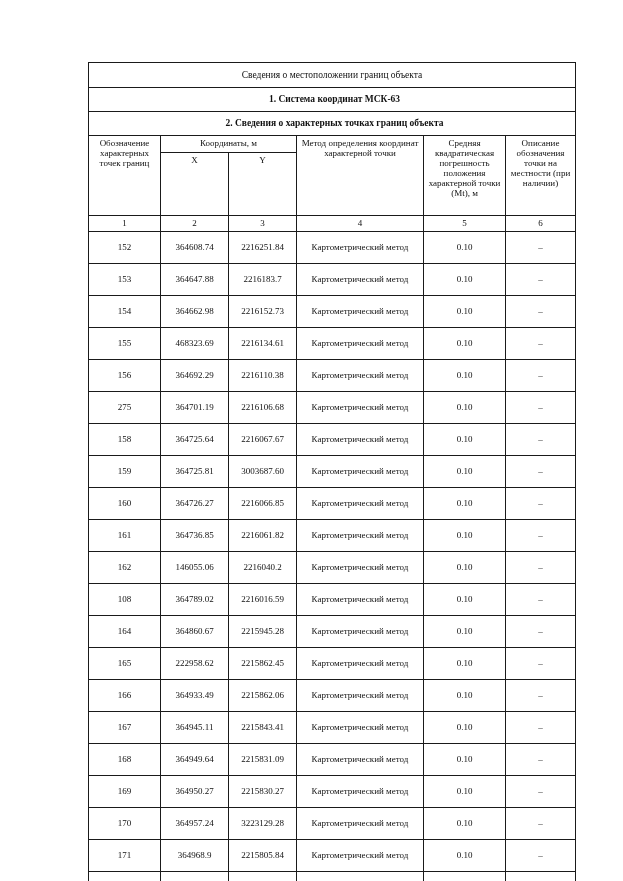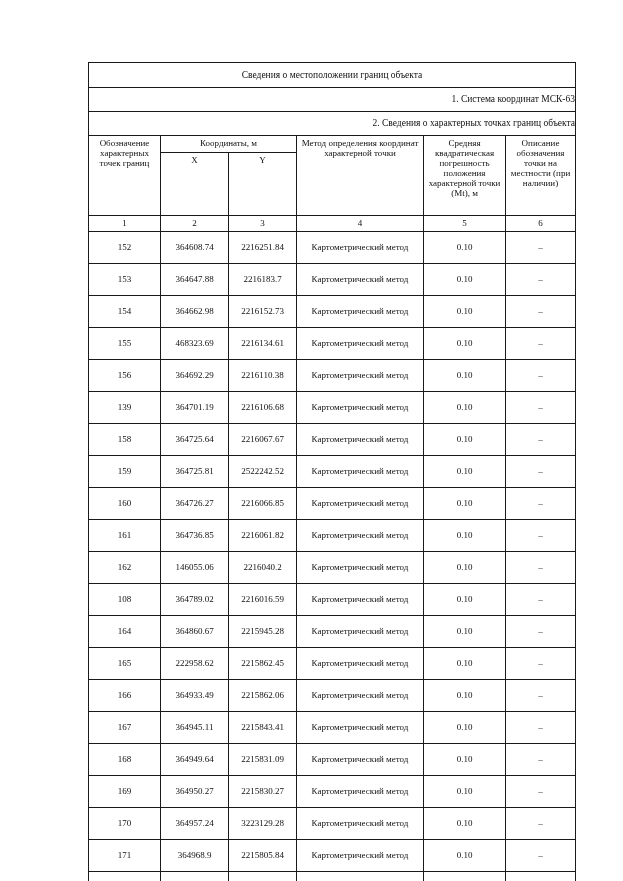--- a/index.html
+++ b/index.html
@@ -47,23 +47,24 @@
     font-weight: normal;
   }
   .title-row td {
     height: 20px;
     text-align: center;
     font-size: 9.5px;
     padding: 2px 0;
   }
   .section-row td {
     height: 19px;
-    text-align: right;
+    text-align: center;
     padding: 2px 0 2px 5px;
     font-size: 9.5px;
+    font-weight: bold;
   }
   .hdr td {
     text-align: center;
     padding: 2px 0;
     font-size: 9px;
     vertical-align: top;
   }
   .hdr-coord {
     text-align: center;
     font-size: 9px;
@@ -185,39 +186,39 @@
         </tr>
         <tr class="datarow">
           <td>156</td>
           <td>364692.29</td>
           <td>2216110.38</td>
           <td class="method">Картометрический метод</td>
           <td>0.10</td>
           <td>–</td>
         </tr>
         <tr class="datarow">
-          <td>139</td>
+          <td>275</td>
           <td>364701.19</td>
           <td>2216106.68</td>
           <td class="method">Картометрический метод</td>
           <td>0.10</td>
           <td>–</td>
         </tr>
         <tr class="datarow">
           <td>158</td>
           <td>364725.64</td>
           <td>2216067.67</td>
           <td class="method">Картометрический метод</td>
           <td>0.10</td>
           <td>–</td>
         </tr>
         <tr class="datarow">
           <td>159</td>
           <td>364725.81</td>
-          <td>2522242.52</td>
+          <td>3003687.60</td>
           <td class="method">Картометрический метод</td>
           <td>0.10</td>
           <td>–</td>
         </tr>
         <tr class="datarow">
           <td>160</td>
           <td>364726.27</td>
           <td>2216066.85</td>
           <td class="method">Картометрический метод</td>
           <td>0.10</td>

